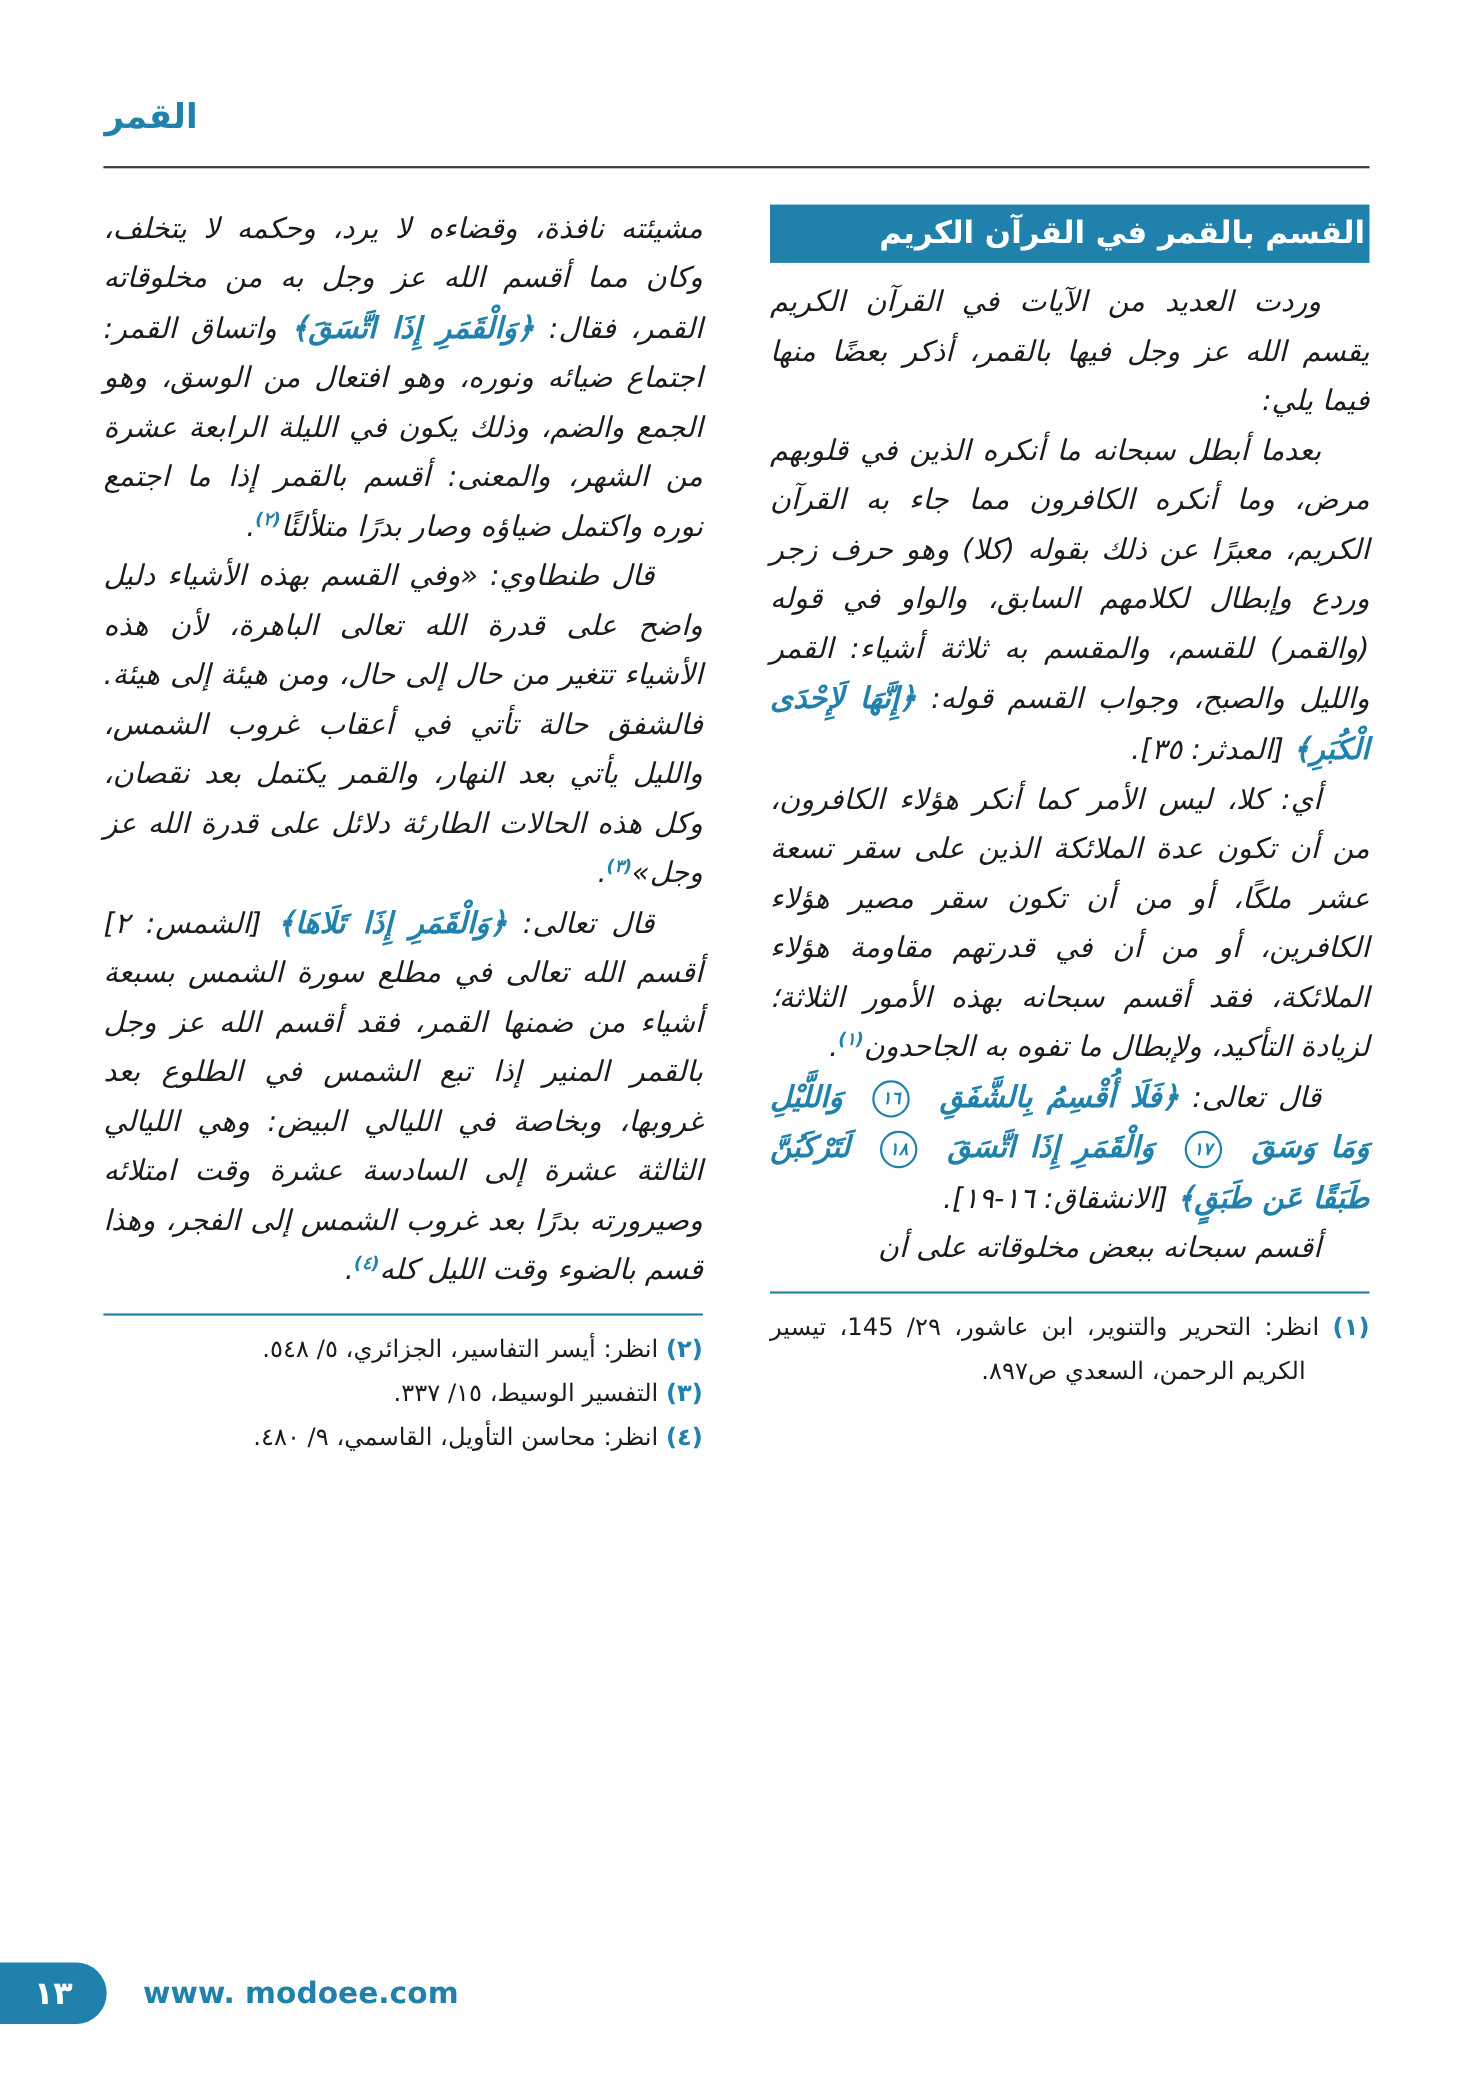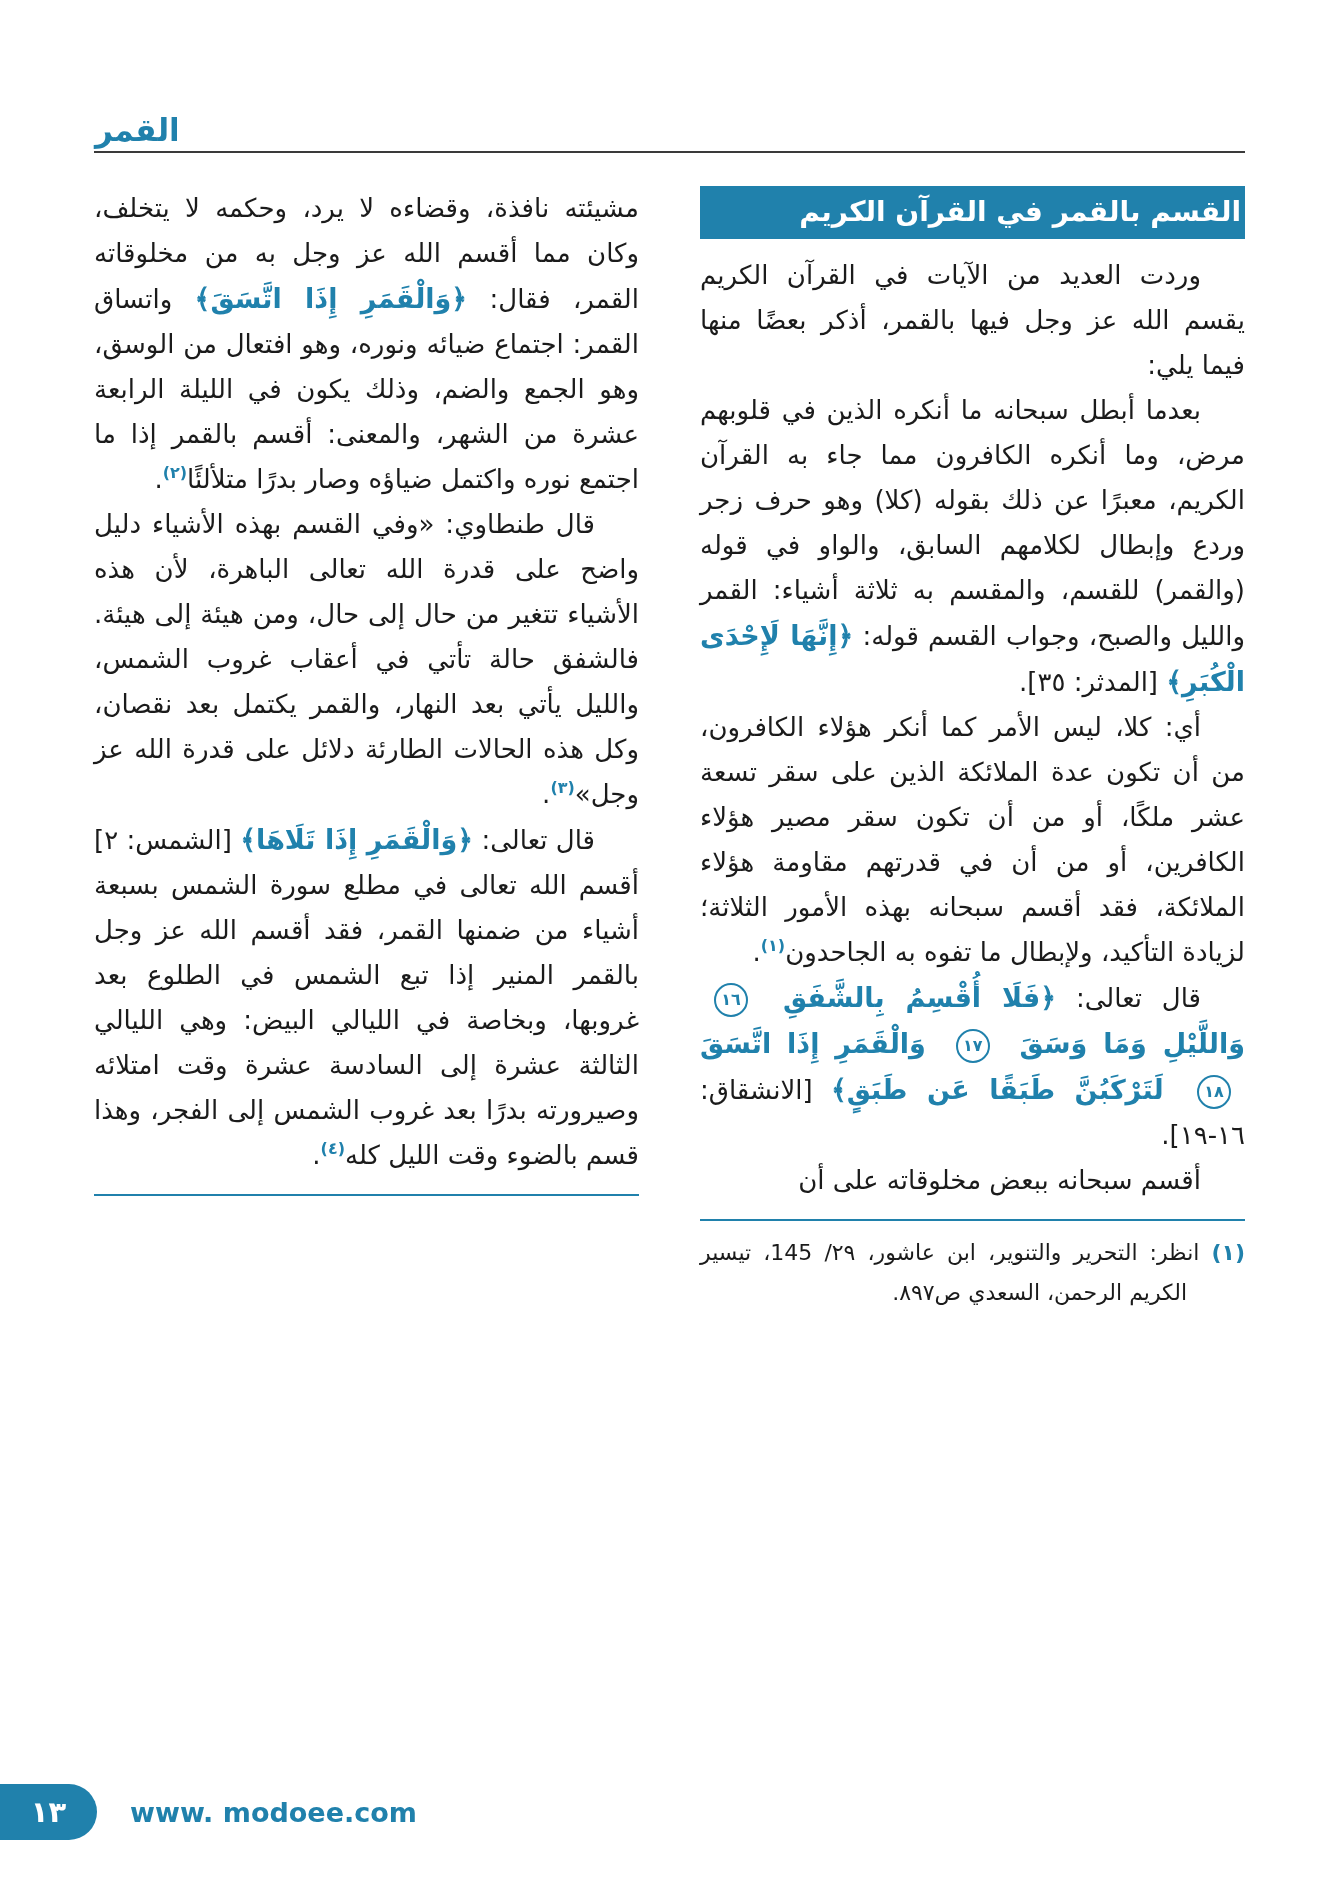--- a/index.html
+++ b/index.html
@@ -3,39 +3,39 @@
 <meta charset="utf-8">
 <style>
   * { margin:0; padding:0; box-sizing:border-box; }
   :root { --accent:#2081ac; --ink:#1b1b1b; --rule:#3a3a3a; }
   html,body { background:#ffffff; }
   body {
     width:1339px; height:1890px; position:relative; overflow:hidden;
     font-family:"DejaVu Sans", sans-serif; direction:rtl; color:var(--ink);
   }
   .running-head {
-    position:absolute; top:112px; left:95px;
+    position:absolute; top:88px; left:95px;
     color:var(--accent); font-size:31px; font-weight:bold;
   }
   .header-rule {
     position:absolute; top:151px; left:94px; width:1151px; height:2px;
     background:var(--rule);
   }
   .content {
     position:absolute; top:186px; right:94px; width:1151px;
     display:flex; gap:61px;
   }
   .col { width:545px; }
   .title-box {
     background:var(--accent); color:#ffffff; text-align:right;
     font-size:28px; font-weight:bold; padding:9px 4px 11px; margin-bottom:14px;
   }
   p.para {
     font-size:26px; line-height:45px; text-align:justify;
-    color:var(--ink); text-indent:44px; margin:0;
+    color:var(--ink); text-indent:44px; margin:0;font-style:italic;
   }
   p.para.no-indent { text-indent:0; }
   .quran { color:var(--accent); font-weight:bold; font-size:27px; }
   .ayah-num {
     display:inline-block; width:34px; height:34px; line-height:30px;
     border:2px solid var(--accent); border-radius:50%;
     font-size:16px; text-align:center; color:var(--accent); font-weight:bold;
     vertical-align:middle; margin:0 14px; text-indent:0;
   }
   .fn-marker {
@@ -85,18 +85,23 @@
       </div>
   </section>
 
   <section class="col">
     <div id="left-paras">
         <p class="para no-indent"><span class="body-text">مشيئته نافذة، وقضاءه لا يرد، وحكمه لا يتخلف، وكان مما أقسم الله عز وجل به من مخلوقاته القمر، فقال: </span><span class="quran">﴿وَالْقَمَرِ إِذَا اتَّسَقَ﴾</span><span class="body-text"> واتساق القمر: اجتماع ضيائه ونوره، وهو افتعال من الوسق، وهو الجمع والضم، وذلك يكون في الليلة الرابعة عشرة من الشهر، والمعنى: أقسم بالقمر إذا ما اجتمع نوره واكتمل ضياؤه وصار بدرًا متلألئًا</span><span class="fn-marker">(٢)</span><span class="body-text">.</span></p>
         <p class="para"><span class="body-text">قال طنطاوي: «وفي القسم بهذه الأشياء دليل واضح على قدرة الله تعالى الباهرة، لأن هذه الأشياء تتغير من حال إلى حال، ومن هيئة إلى هيئة. فالشفق حالة تأتي في أعقاب غروب الشمس، والليل يأتي بعد النهار، والقمر يكتمل بعد نقصان، وكل هذه الحالات الطارئة دلائل على قدرة الله عز وجل»</span><span class="fn-marker">(٣)</span><span class="body-text">.</span></p>
         <p class="para"><span class="body-text">قال تعالى: </span><span class="quran">﴿وَالْقَمَرِ إِذَا تَلَاهَا﴾</span><span class="body-text"> [الشمس: ٢] أقسم الله تعالى في مطلع سورة الشمس بسبعة أشياء من ضمنها القمر، فقد أقسم الله عز وجل بالقمر المنير إذا تبع الشمس في الطلوع بعد غروبها، وبخاصة في الليالي البيض: وهي الليالي الثالثة عشرة إلى السادسة عشرة وقت امتلائه وصيرورته بدرًا بعد غروب الشمس إلى الفجر، وهذا قسم بالضوء وقت الليل كله</span><span class="fn-marker">(٤)</span><span class="body-text">.</span></p>
       </div>
     <hr class="fn-rule">
+    <div id="left-foots">
+        <div class="footnote"><span class="fn-num">(٢)</span><span> انظر: أيسر التفاسير، الجزائري، ٥/ ٥٤٨.</span></div>
+        <div class="footnote"><span class="fn-num">(٣)</span><span> التفسير الوسيط، ١٥/ ٣٣٧.</span></div>
+        <div class="footnote"><span class="fn-num">(٤)</span><span> انظر: محاسن التأويل، القاسمي، ٩/ ٤٨٠.</span></div>
+      </div>
   </section>
 
 </div>
 
 <div class="footer-page-badge">١٣</div>
 <div class="footer-site">www. modoee.com</div>
 
 </body></html>

